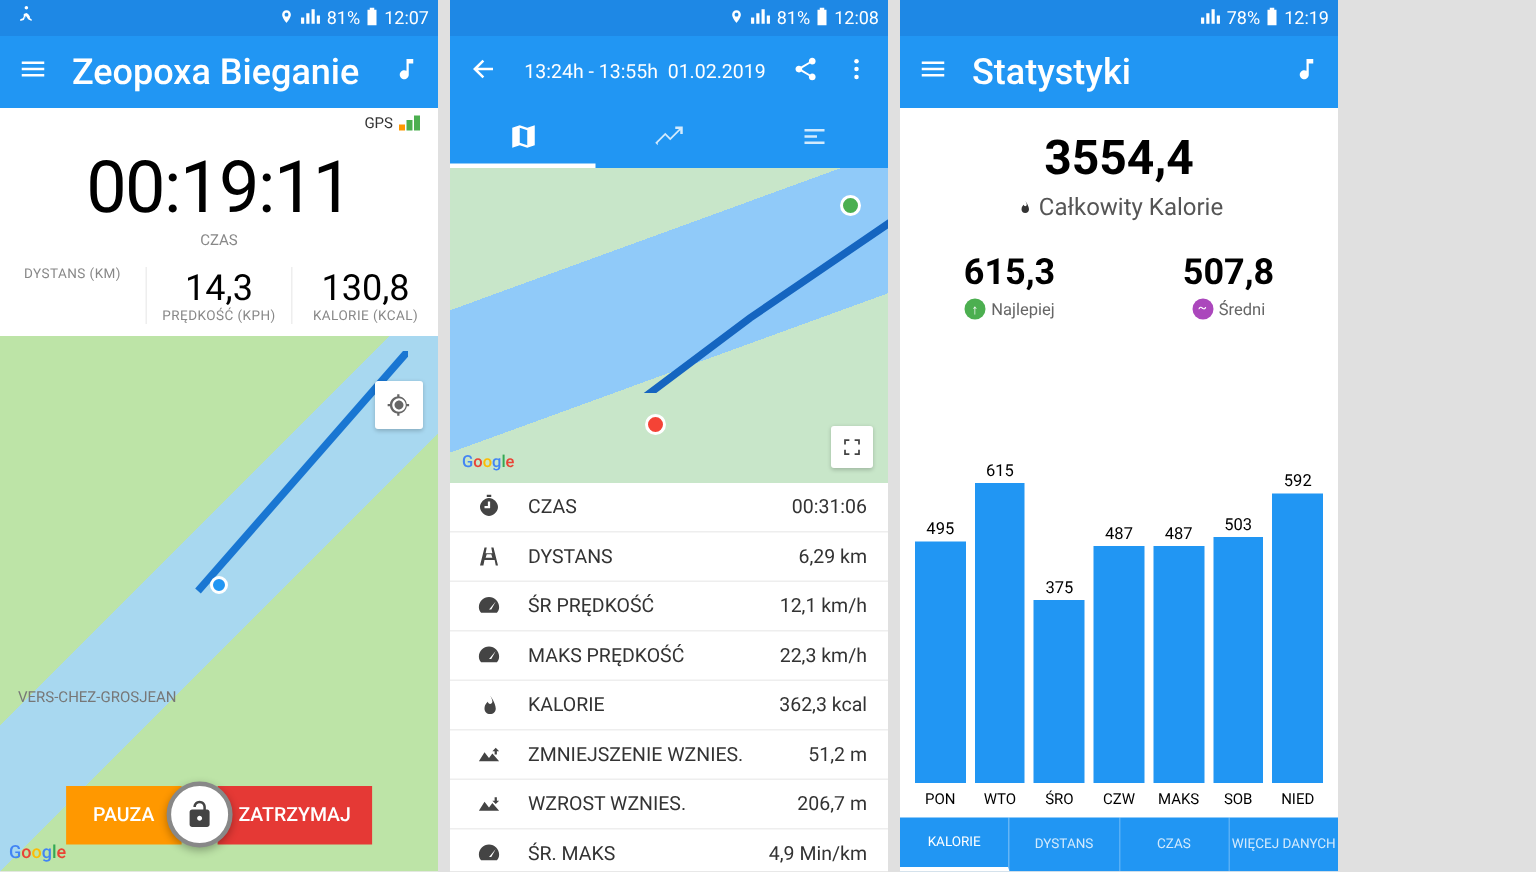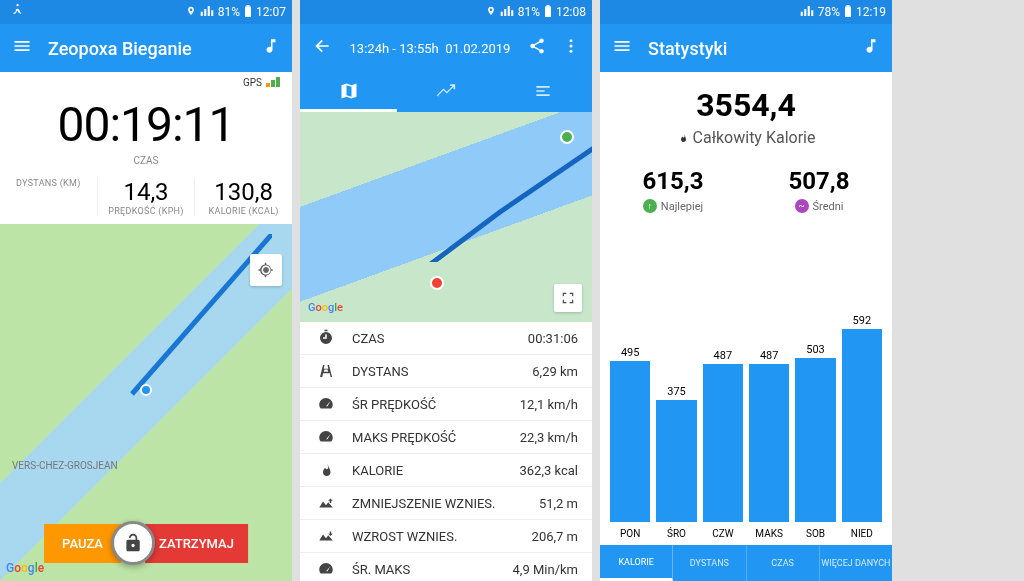--- a/index.html
+++ b/index.html
@@ -4,21 +4,21 @@
 <style>
 * { margin: 0; padding: 0; box-sizing: border-box; font-family: 'Roboto', Arial, sans-serif; }
 body { display: flex; gap: 8px; background: #e0e0e0; width: 1024px; height: 581px; }
 .phone { width: 292px; height: 581px; background: #fff; display: flex; flex-direction: column; overflow: hidden; position: relative; }
 
 .status-bar { height: 24px; background: #1e88e5; display: flex; justify-content: flex-end; align-items: center; padding: 0 6px; color: #fff; font-size: 12px; gap: 4px; }
 .status-bar .run-icon { margin-right: auto; margin-left: 4px; }
 .status-bar svg { fill: #fff; }
 
 .app-bar { height: 48px; background: #2196f3; display: flex; align-items: center; padding: 0 12px; color: #fff; gap: 16px; }
-.app-bar .title { font-size: 18px; font-weight: 500; flex: 1; }
+.app-bar .title { font-size: 24px; font-weight: 500; flex: 1; }
 .app-bar .subtitle { font-size: 13px; flex: 1; text-align: center; }
 .app-bar svg { fill: #fff; }
 
 .tab-bar { height: 40px; background: #2196f3; display: flex; }
 .tab { flex: 1; display: flex; align-items: center; justify-content: center; border-bottom: 3px solid transparent; }
 .tab.active { border-bottom-color: #fff; }
 .tab svg { fill: #fff; opacity: 0.8; }
 .tab.active svg { opacity: 1; }
 
 .gps-row { height: 20px; display: flex; justify-content: flex-end; align-items: center; padding: 0 12px; gap: 4px; }
@@ -346,20 +346,25 @@
           </div>
       </div>
     </div>
     <div class="chart-area" id="chart-area">
         <div class="bar-col">
           <div class="bar-val">495</div>
           <div class="bar" style="height:160.97560975609758px"></div>
           <div class="bar-lbl">PON</div>
         </div>
         <div class="bar-col">
+          <div class="bar-val">615</div>
+          <div class="bar" style="height:200px"></div>
+          <div class="bar-lbl">WTO</div>
+        </div>
+        <div class="bar-col">
           <div class="bar-val">375</div>
           <div class="bar" style="height:121.95121951219512px"></div>
           <div class="bar-lbl">ŚRO</div>
         </div>
         <div class="bar-col">
           <div class="bar-val">487</div>
           <div class="bar" style="height:158.3739837398374px"></div>
           <div class="bar-lbl">CZW</div>
         </div>
         <div class="bar-col">

